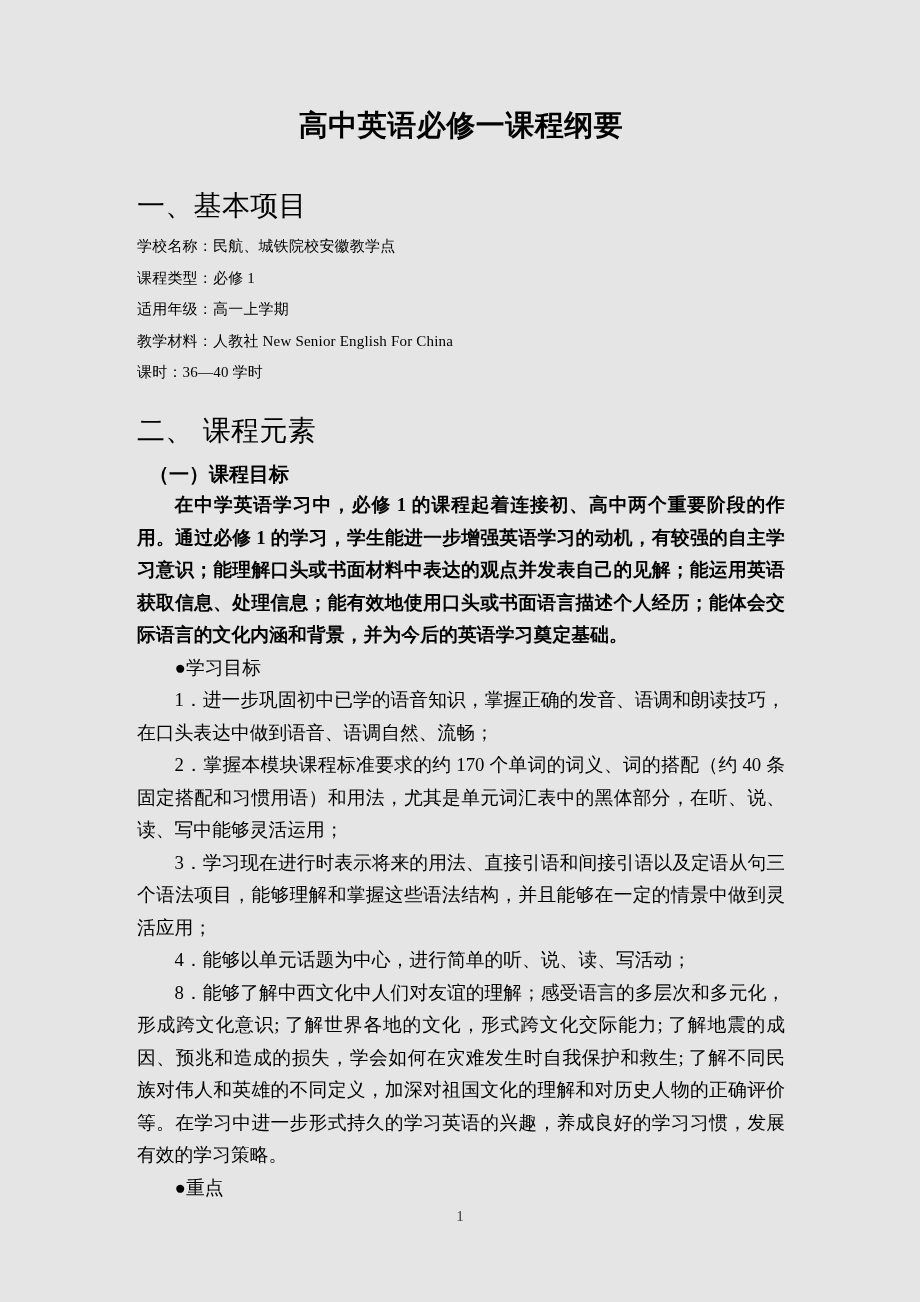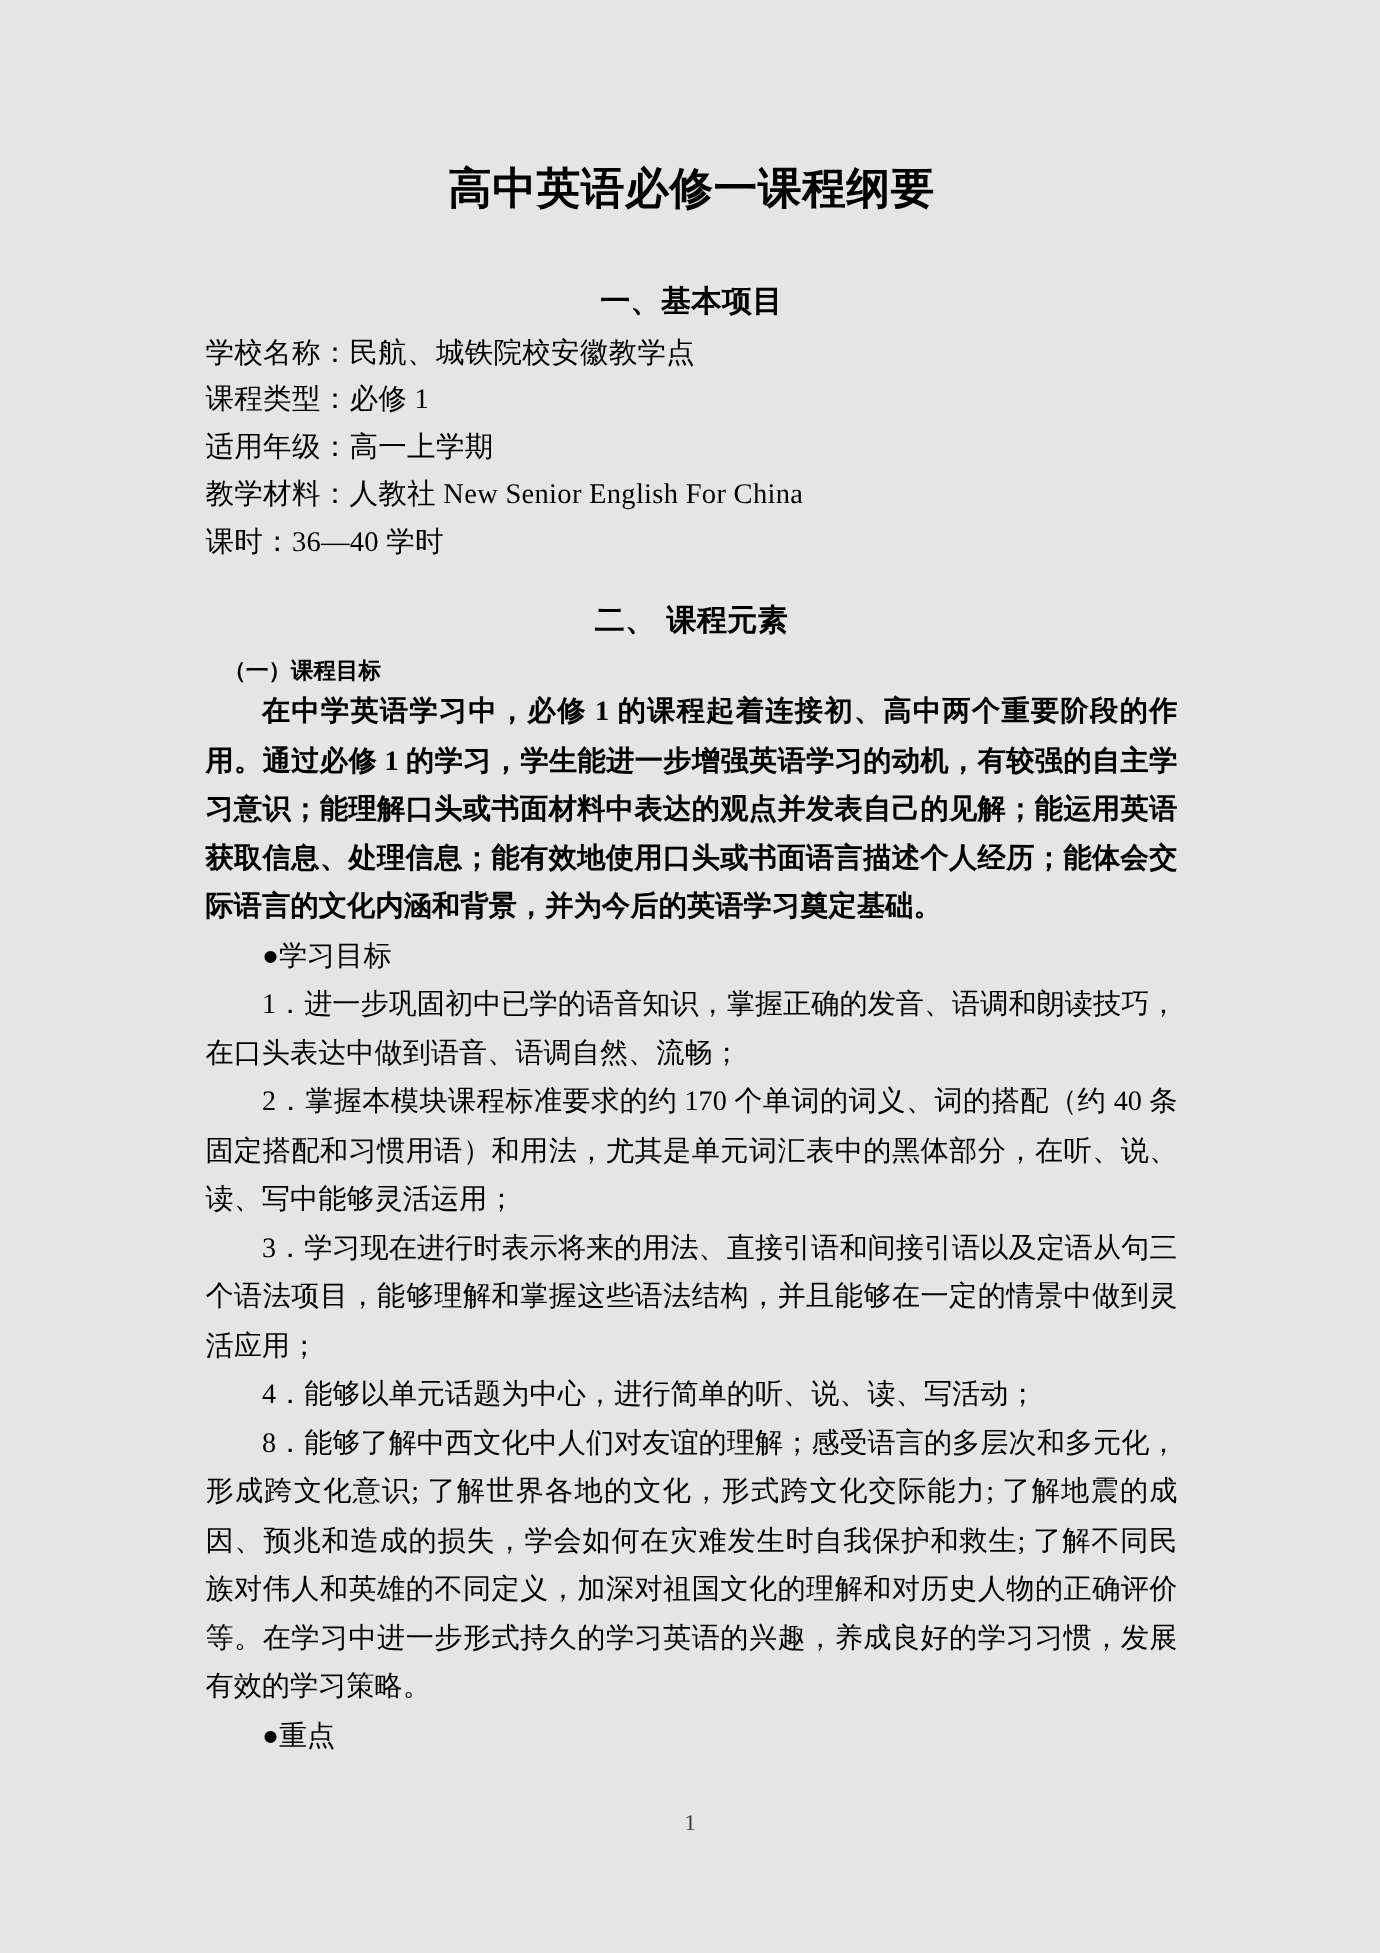--- a/index.html
+++ b/index.html
@@ -42,43 +42,42 @@
     font-size: 29px;
     letter-spacing: 0.5px;
     line-height: 1.2;
   }
 
   
   .h-level1 {
     margin: 0;
     padding-top: 43px;
     font-family: "DejaVu Sans", "Liberation Sans", sans-serif;
-    font-weight: bold;
-    font-size: 20px;
+    font-weight: normal;
+    font-size: 28px;
     line-height: 1.45;
     letter-spacing: 0.3px;
-    text-align: center;
   }
   .h-level1.tight {
     padding-top: 22px;
   }
   .h-level2 {
     margin: 0;
     padding-top: 9px;
     padding-left: 12px;
     font-family: "DejaVu Sans", "Liberation Sans", sans-serif;
     font-weight: bold;
-    font-size: 15px;
+    font-size: 20px;
     line-height: 1.45;
   }
 
   
   .meta-line {
     margin: 0;
-    font-size: 19px;
+    font-size: 15px;
     line-height: 31.5px;
     letter-spacing: 0.2px;
     white-space: nowrap;
   }
   .meta-list {
     margin: 0;
     padding-top: 5px;
   }
 
   .para {

